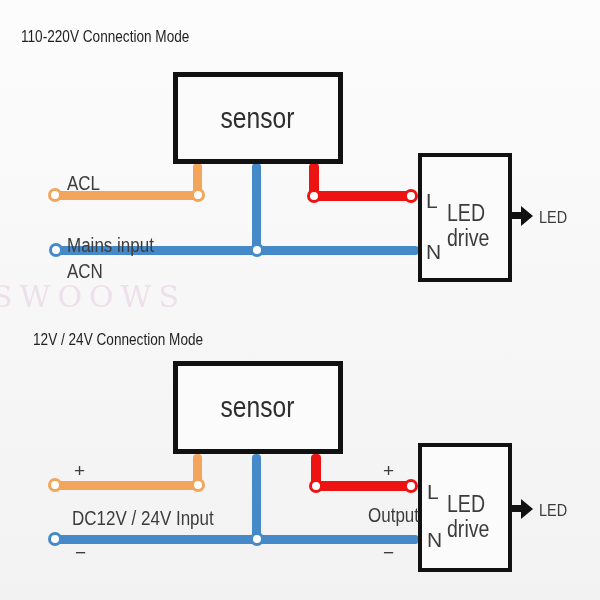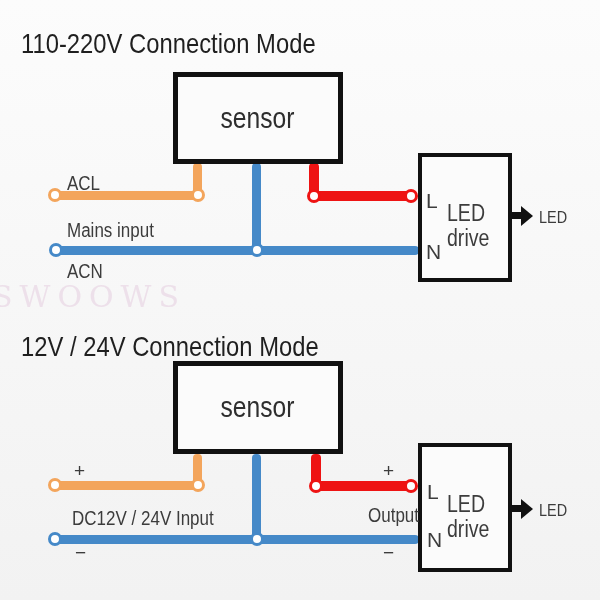--- a/index.html
+++ b/index.html
@@ -21,21 +21,21 @@
   .node.o{border:3px solid var(--orange);}
   .node.b{border:3px solid var(--blue);}
   .node.r{border:3px solid var(--red);}
   
   .box{position:absolute;box-sizing:border-box;border:4px solid var(--ink);
        background:var(--box-fill,#fbfbfb);z-index:2;}
   .box.sensor{border-width:5px;display:flex;align-items:center;justify-content:center;}
   .sensor-text{font-size:29px;color:#2e2e2e;display:inline-block;
                transform:scaleX(.85);transform-origin:50% 50%;}
   
-  .title{position:absolute;font-size:28px;color:var(--title);white-space:nowrap;z-index:4;}
+  .title{position:absolute;font-size:16px;color:var(--title);white-space:nowrap;z-index:4;}
   .lbl{position:absolute;font-size:20px;color:var(--label);white-space:nowrap;
        line-height:1.15;z-index:4;}
   .sign{position:absolute;font-size:19px;color:var(--label);z-index:4;}
   .term{position:absolute;font-size:21px;color:var(--label);z-index:4;}
   .drivetext{position:absolute;font-size:23px;line-height:25px;color:var(--label);z-index:4;}
   .ledout{position:absolute;font-size:17px;color:var(--label);z-index:4;}
   .cond{display:inline-block;transform:scaleX(.85);transform-origin:0 50%;}
   
   .arrow-shaft{position:absolute;background:var(--ink);z-index:4;}
   .arrow-head{position:absolute;width:0;height:0;z-index:4;
@@ -61,21 +61,21 @@
     <div class="wire o" style="left:193px;top:163px;width:9px;height:37px"></div>
     <div class="wire o" style="left:54px;top:191px;width:148px;height:9px"></div>
     <div class="node o" style="left:48px;top:188px"></div>
     <div class="node o" style="left:191px;top:188px"></div>
     <div class="lbl" style="left:67px;top:172px"><span class="cond">ACL</span></div>
 
     <div class="wire b" style="left:252px;top:163px;width:9px;height:92px"></div>
     <div class="wire b" style="left:54px;top:246px;width:365px;height:9px"></div>
     <div class="node b" style="left:49px;top:243px"></div>
     <div class="node b" style="left:250px;top:243px"></div>
-    <div class="lbl" style="left:67px;top:219px"><span class="cond">Mains input</span></div>
+    <div class="lbl" style="left:67px;top:234px"><span class="cond">Mains input</span></div>
     <div class="lbl" style="left:67px;top:260px"><span class="cond">ACN</span></div>
 
     <div class="wire r" style="left:309px;top:163px;width:10px;height:38px"></div>
     <div class="wire r" style="left:310px;top:191px;width:103px;height:10px"></div>
     <div class="node r" style="left:307px;top:189px"></div>
     <div class="node r" style="left:404px;top:189px"></div>
 
     <div class="box" style="left:418px;top:153px;width:94px;height:129px"></div>
     <div class="term" style="left:426px;top:189px">L</div>
     <div class="term" style="left:426px;top:240px">N</div>
@@ -85,21 +85,21 @@
     </div>
 
     <div class="arrow-shaft" style="left:511px;top:212px;width:11px;height:7px"></div>
     <div class="arrow-head" style="left:521px;top:206px"></div>
     <div class="ledout" style="left:539px;top:208px"><span class="cond">LED</span></div>
   </div>
 
   <div class="watermark">SWOOWS</div>
 
   <div>
-    <div class="title" style="left:21px;top:331px"><span class="cond">12V / 24V Connection Mode</span></div>
+    <div class="title" style="left:33px;top:331px"><span class="cond">12V / 24V Connection Mode</span></div>
 
     <div class="box sensor" style="left:173px;top:361px;width:170px;height:93px">
       <span class="sensor-text">sensor</span>
     </div>
 
     <div class="wire o" style="left:193px;top:454px;width:9px;height:36px"></div>
     <div class="wire o" style="left:54px;top:481px;width:148px;height:9px"></div>
     <div class="node o" style="left:48px;top:478px"></div>
     <div class="node o" style="left:191px;top:478px"></div>
     <div class="sign" style="left:74px;top:460px">+</div>

